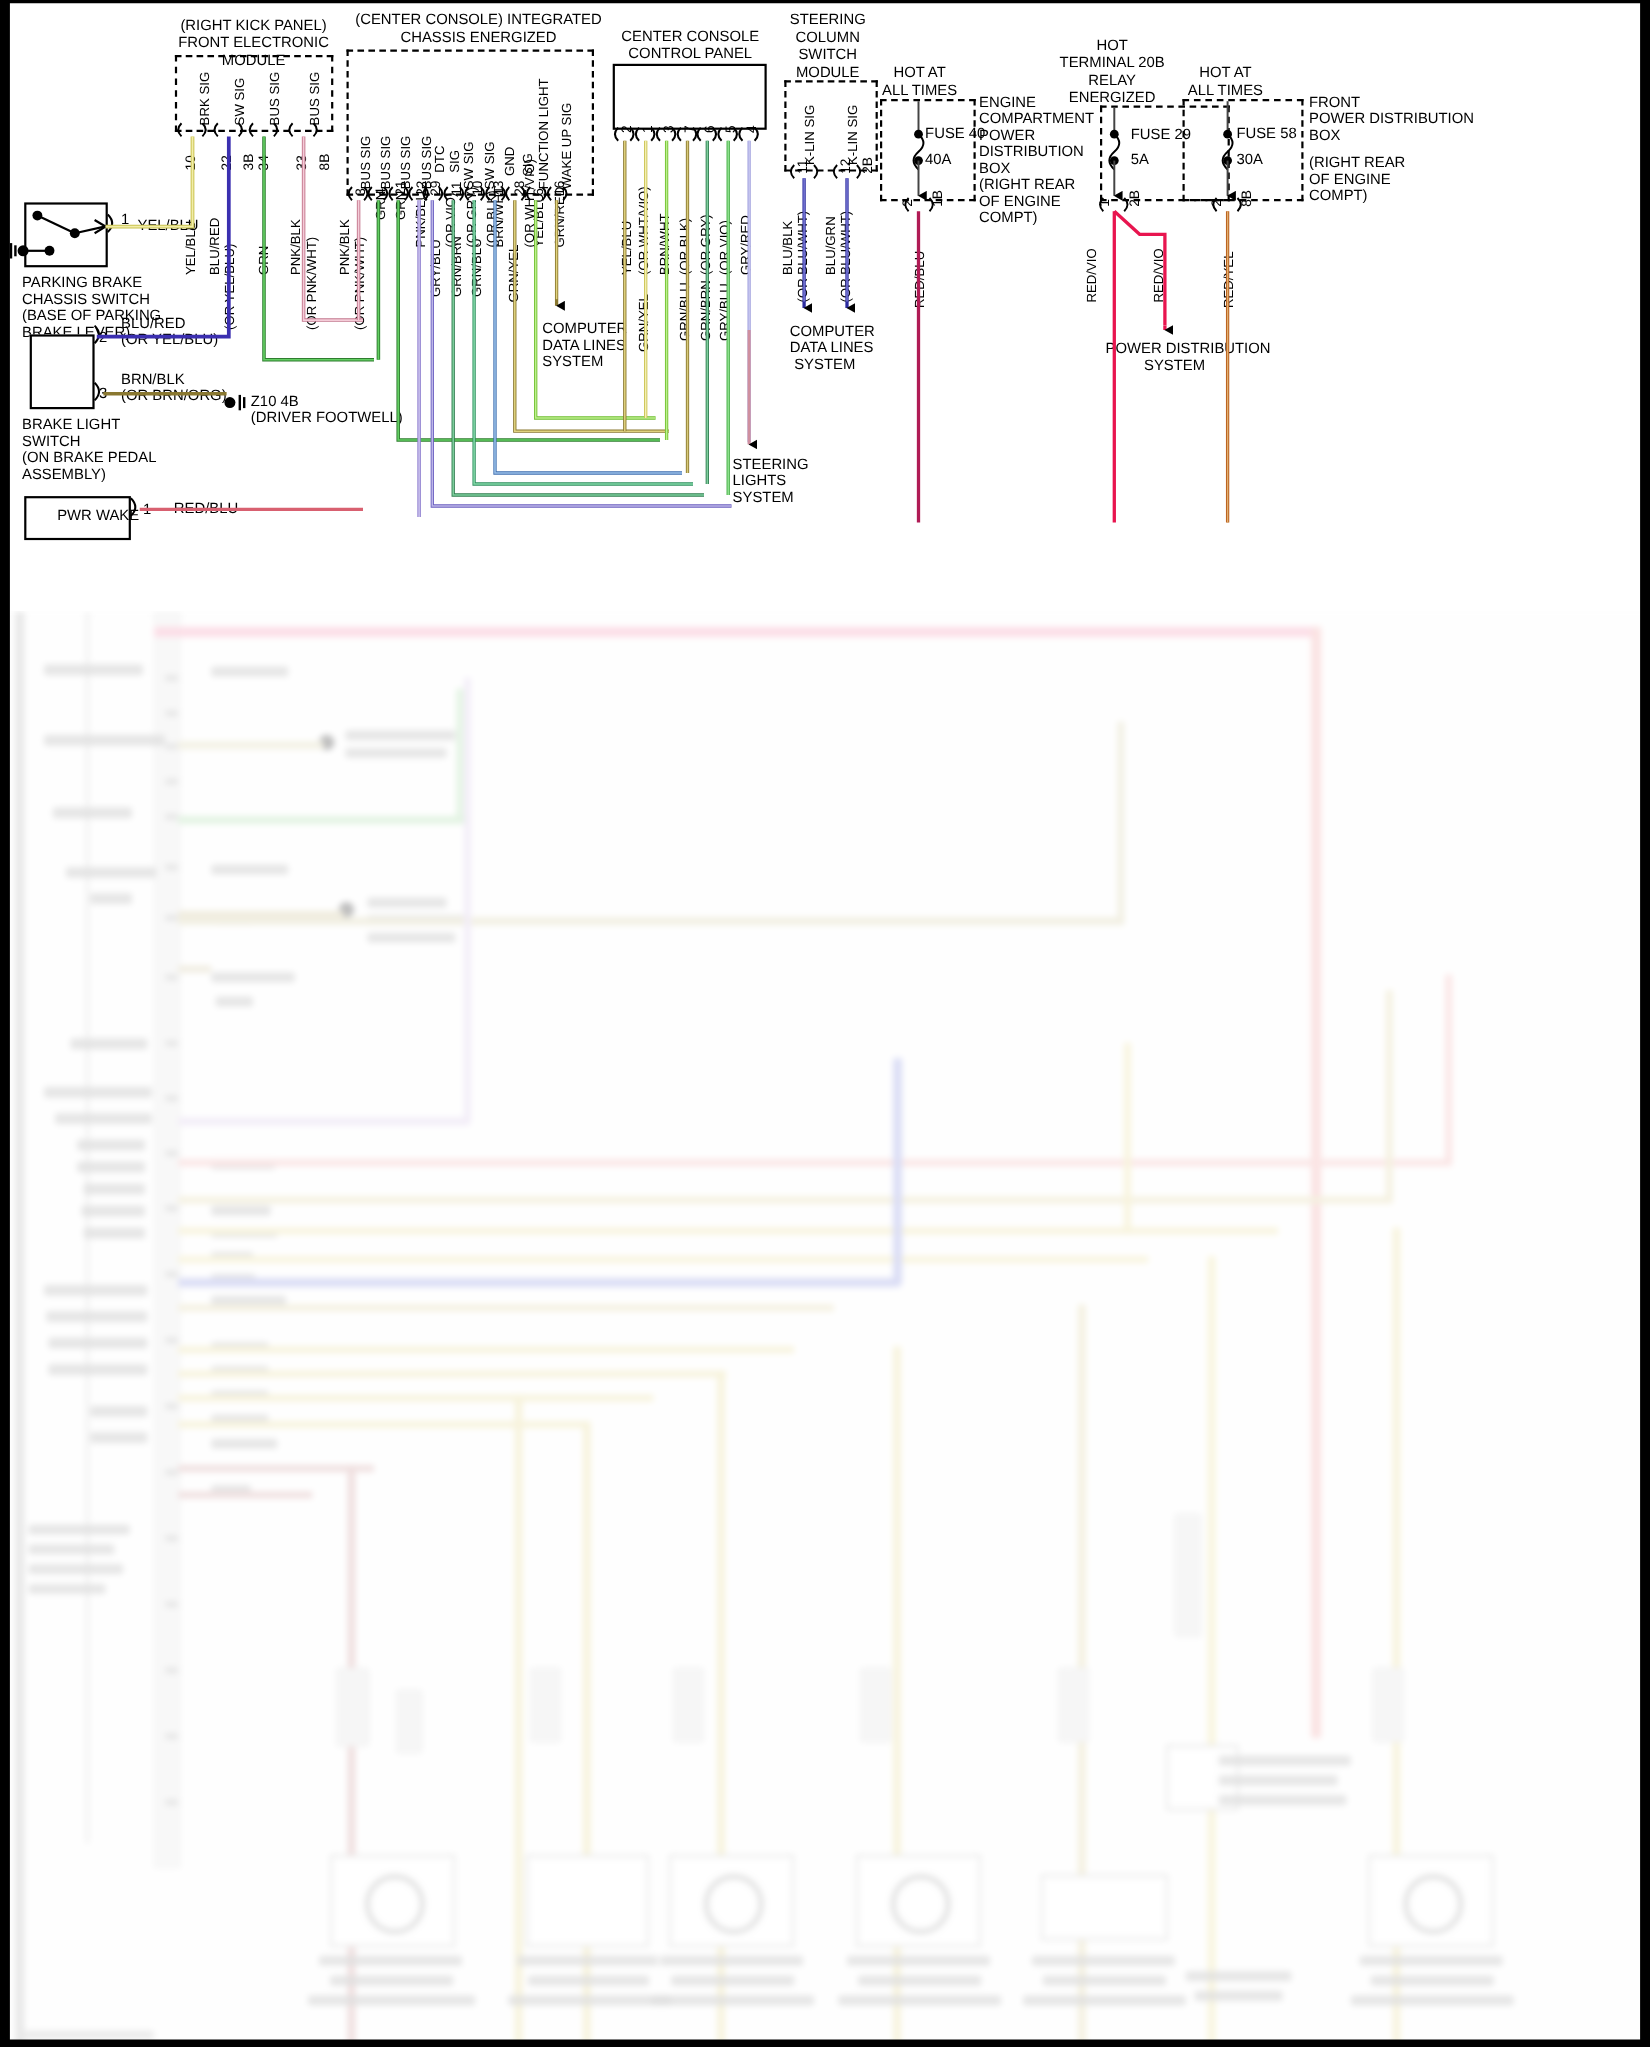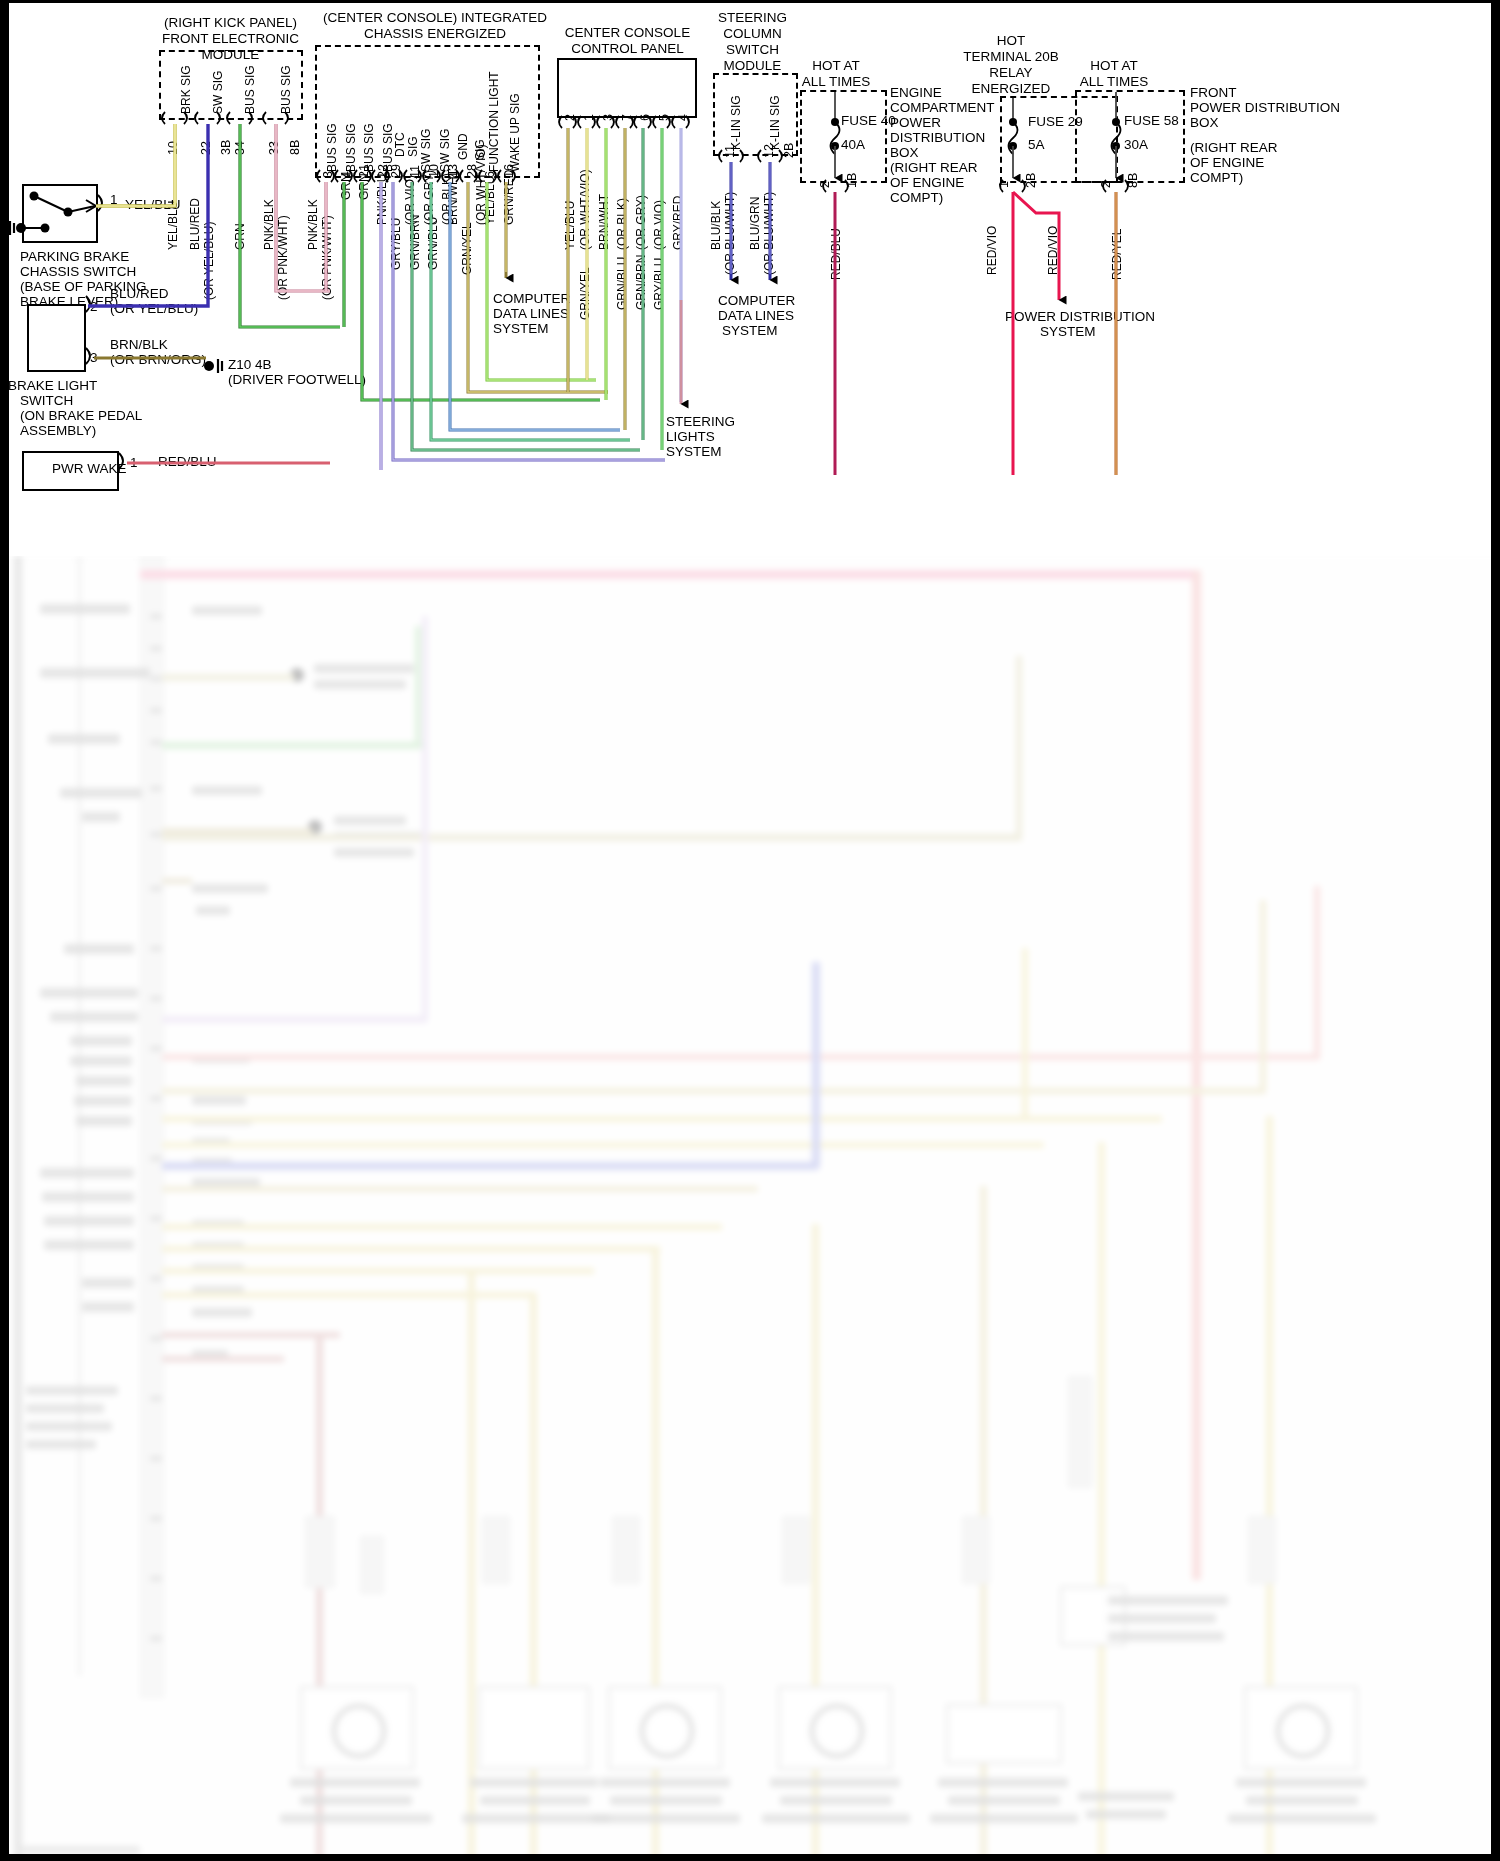--- a/index.html
+++ b/index.html
@@ -205,21 +205,21 @@
   <div class="t" style="left:20px;top:279px;">(BASE OF PARKING</div>
   <div class="t" style="left:20px;top:294px;">BRAKE LEVER)</div>
 
   <div class="sbox" style="left:27px;top:304px;width:59px;height:68px;"></div>
   <div class="t" style="left:90px;top:299px;">2</div>
   <div class="t" style="left:110px;top:286px;">BLU/RED</div>
   <div class="t" style="left:110px;top:301px;">(OR YEL/BLU)</div>
   <div class="t" style="left:90px;top:350px;">3</div>
   <div class="t" style="left:110px;top:337px;">BRN/BLK</div>
   <div class="t" style="left:110px;top:352px;">(OR BRN/ORG)</div>
-  <div class="t" style="left:8px;top:378px;text-align:right;">BRAKE LIGHT</div>
+  <div class="t" style="left:20px;top:378px;text-align:right;">BRAKE LIGHT</div>
   <div class="t" style="left:20px;top:393px;">SWITCH</div>
   <div class="t" style="left:20px;top:408px;">(ON BRAKE PEDAL</div>
   <div class="t" style="left:20px;top:423px;">ASSEMBLY)</div>
 
   <div class="t" style="left:228px;top:357px;">Z10 4B</div>
   <div class="t" style="left:228px;top:372px;">(DRIVER FOOTWELL)</div>
 
   <div class="sbox" style="left:22px;top:451px;width:97px;height:40px;"></div>
   <div class="t" style="left:52px;top:461px;">PWR WAKE</div>
   <div class="t" style="left:130px;top:455px;">1</div>

